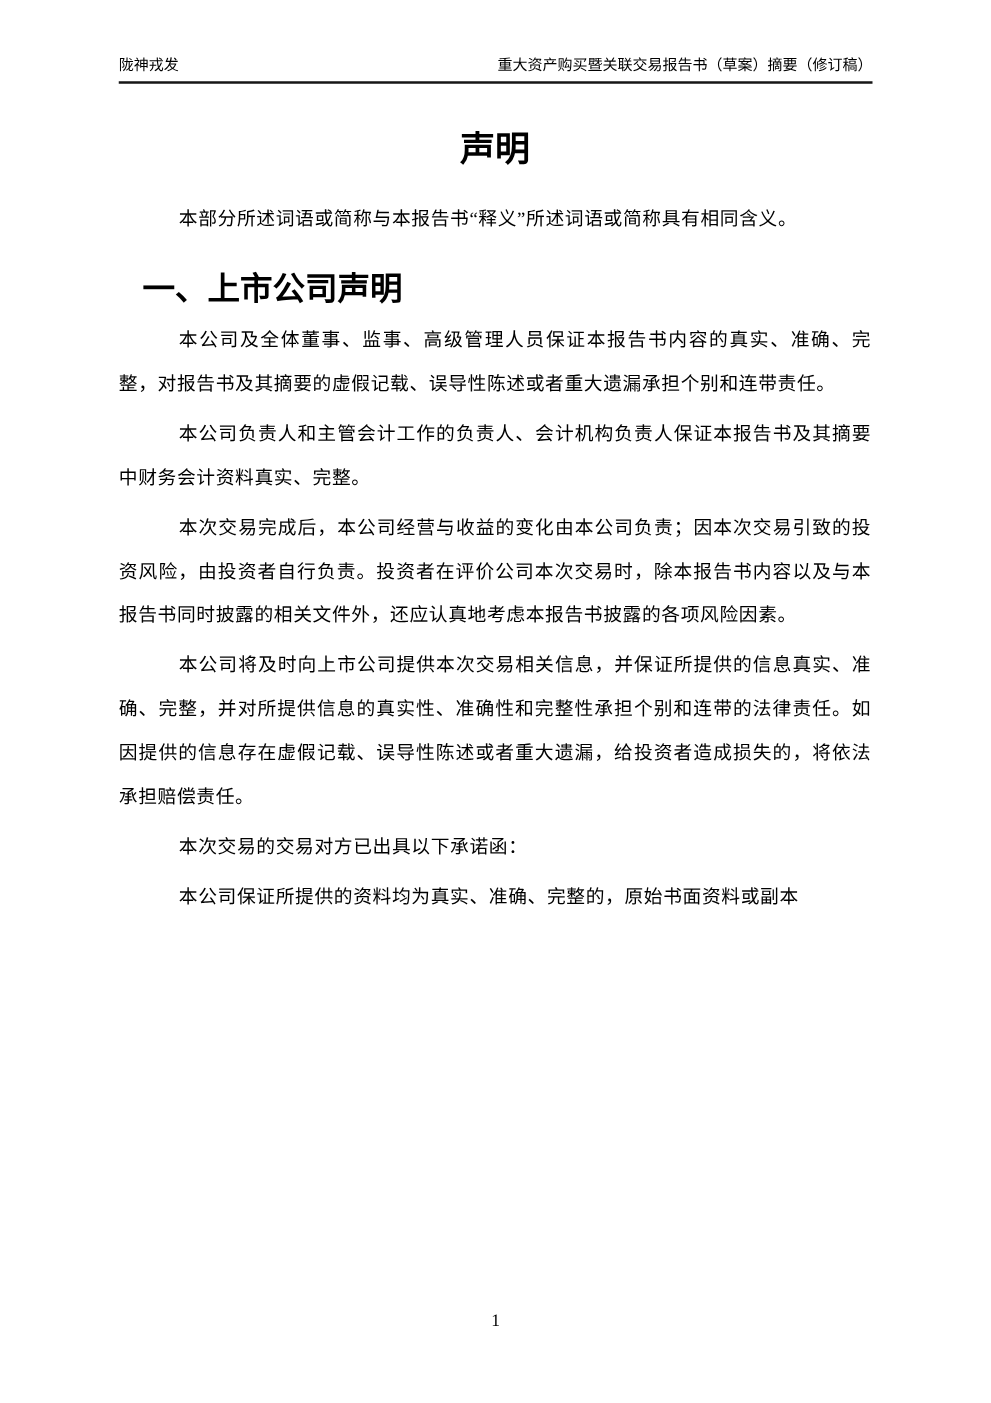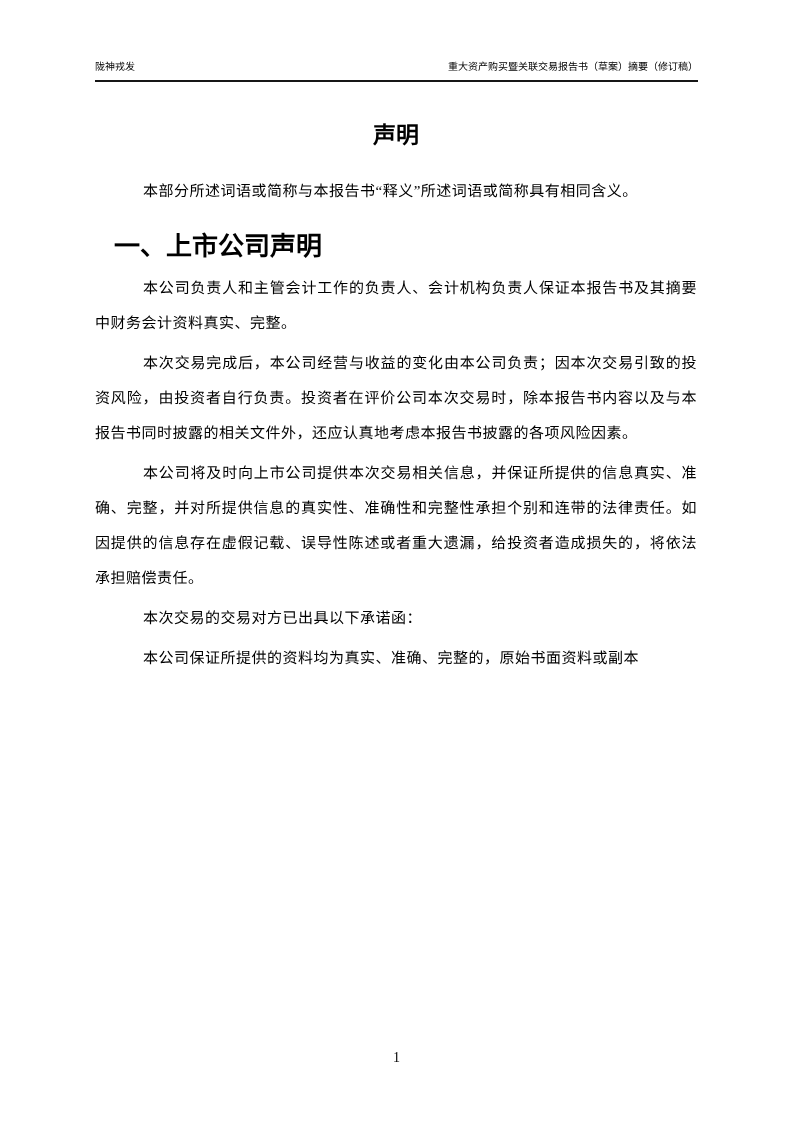--- a/index.html
+++ b/index.html
@@ -13,35 +13,35 @@
     height: 1122px;
     margin: 0 auto;
     background: #ffffff;
     color: #000000;
     font-family: "Liberation Serif", "DejaVu Serif", serif;
     overflow: hidden;
     box-sizing: border-box;
   }
   .running-head {
     margin: 0 95px 0 95px;
-    padding-top: 58px;
+    padding-top: 43px;
     padding-bottom: 4px;
     border-bottom: 2px solid #161616;
     display: flex;
     justify-content: space-between;
     align-items: flex-end;
-    font-size: 10px;
+    font-size: 12px;
     line-height: 18px;
   }
   .running-head .head-left { white-space: nowrap; }
   .running-head .head-right { white-space: nowrap; }
   .doc-title {
     font-family: "Liberation Sans", "DejaVu Sans", sans-serif;
     font-weight: 700;
-    font-size: 23px;
+    font-size: 28px;
     line-height: 30px;
     text-align: center;
     margin: 38px 96px 24px 95px;
   }
   .content {
     margin: 0 96px 0 95px;
   }
   .content p {
     font-size: 15px;
     line-height: 35px;
@@ -79,20 +79,21 @@
   </div>
 
   <h1 class="doc-title">声明</h1>
 
   <div class="content">
 
     <p>本部分所述词语或简称与本报告书“释义”所述词语或简称具有相同含义。</p>
 
     <h2 class="section-heading">一、上市公司声明</h2>
 
+    <p>本公司及全体董事、监事、高级管理人员保证本报告书内容的真实、准确、完整，对报告书及其摘要的虚假记载、误导性陈述或者重大遗漏承担个别和连带责任。</p>
     <p>本公司负责人和主管会计工作的负责人、会计机构负责人保证本报告书及其摘要中财务会计资料真实、完整。</p>
     <p>本次交易完成后，本公司经营与收益的变化由本公司负责；因本次交易引致的投资风险，由投资者自行负责。投资者在评价公司本次交易时，除本报告书内容以及与本报告书同时披露的相关文件外，还应认真地考虑本报告书披露的各项风险因素。</p>
 
 
     <p>本公司将及时向上市公司提供本次交易相关信息，并保证所提供的信息真实、准确、完整，并对所提供信息的真实性、准确性和完整性承担个别和连带的法律责任。如因提供的信息存在虚假记载、误导性陈述或者重大遗漏，给投资者造成损失的，将依法承担赔偿责任。</p>
     <p>本次交易的交易对方已出具以下承诺函：</p>
     <p>本公司保证所提供的资料均为真实、准确、完整的，原始书面资料或副本</p>
 
   </div>
 

